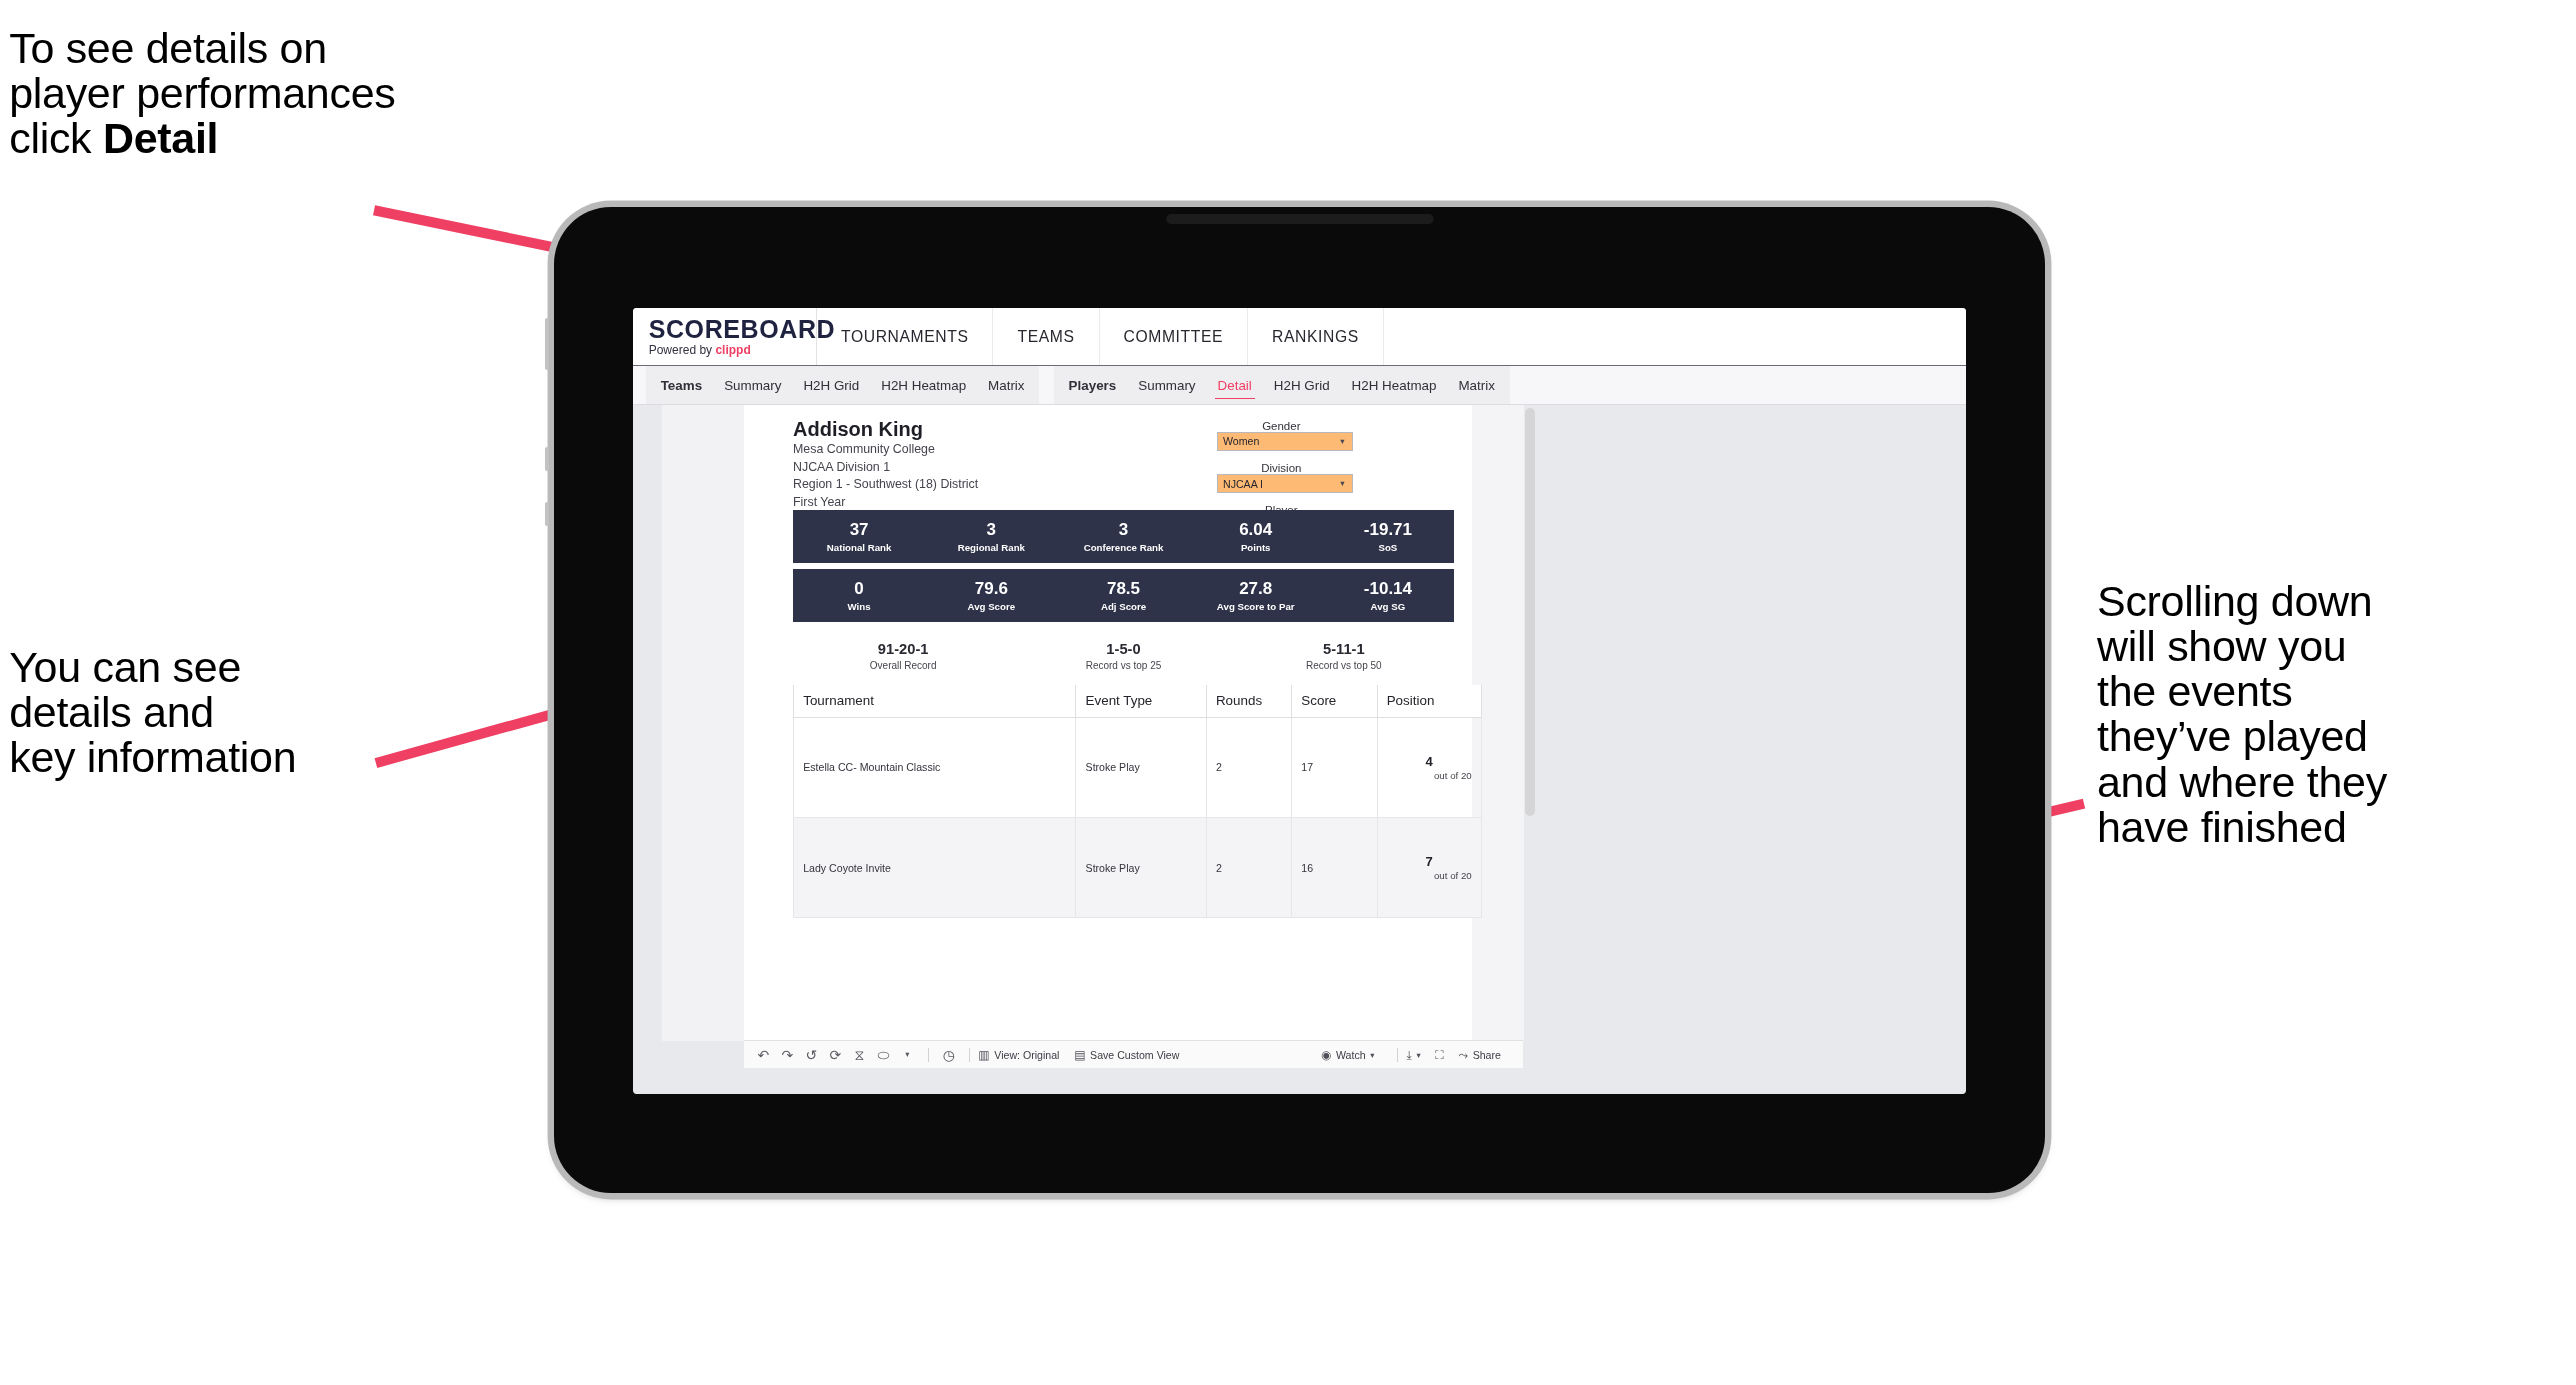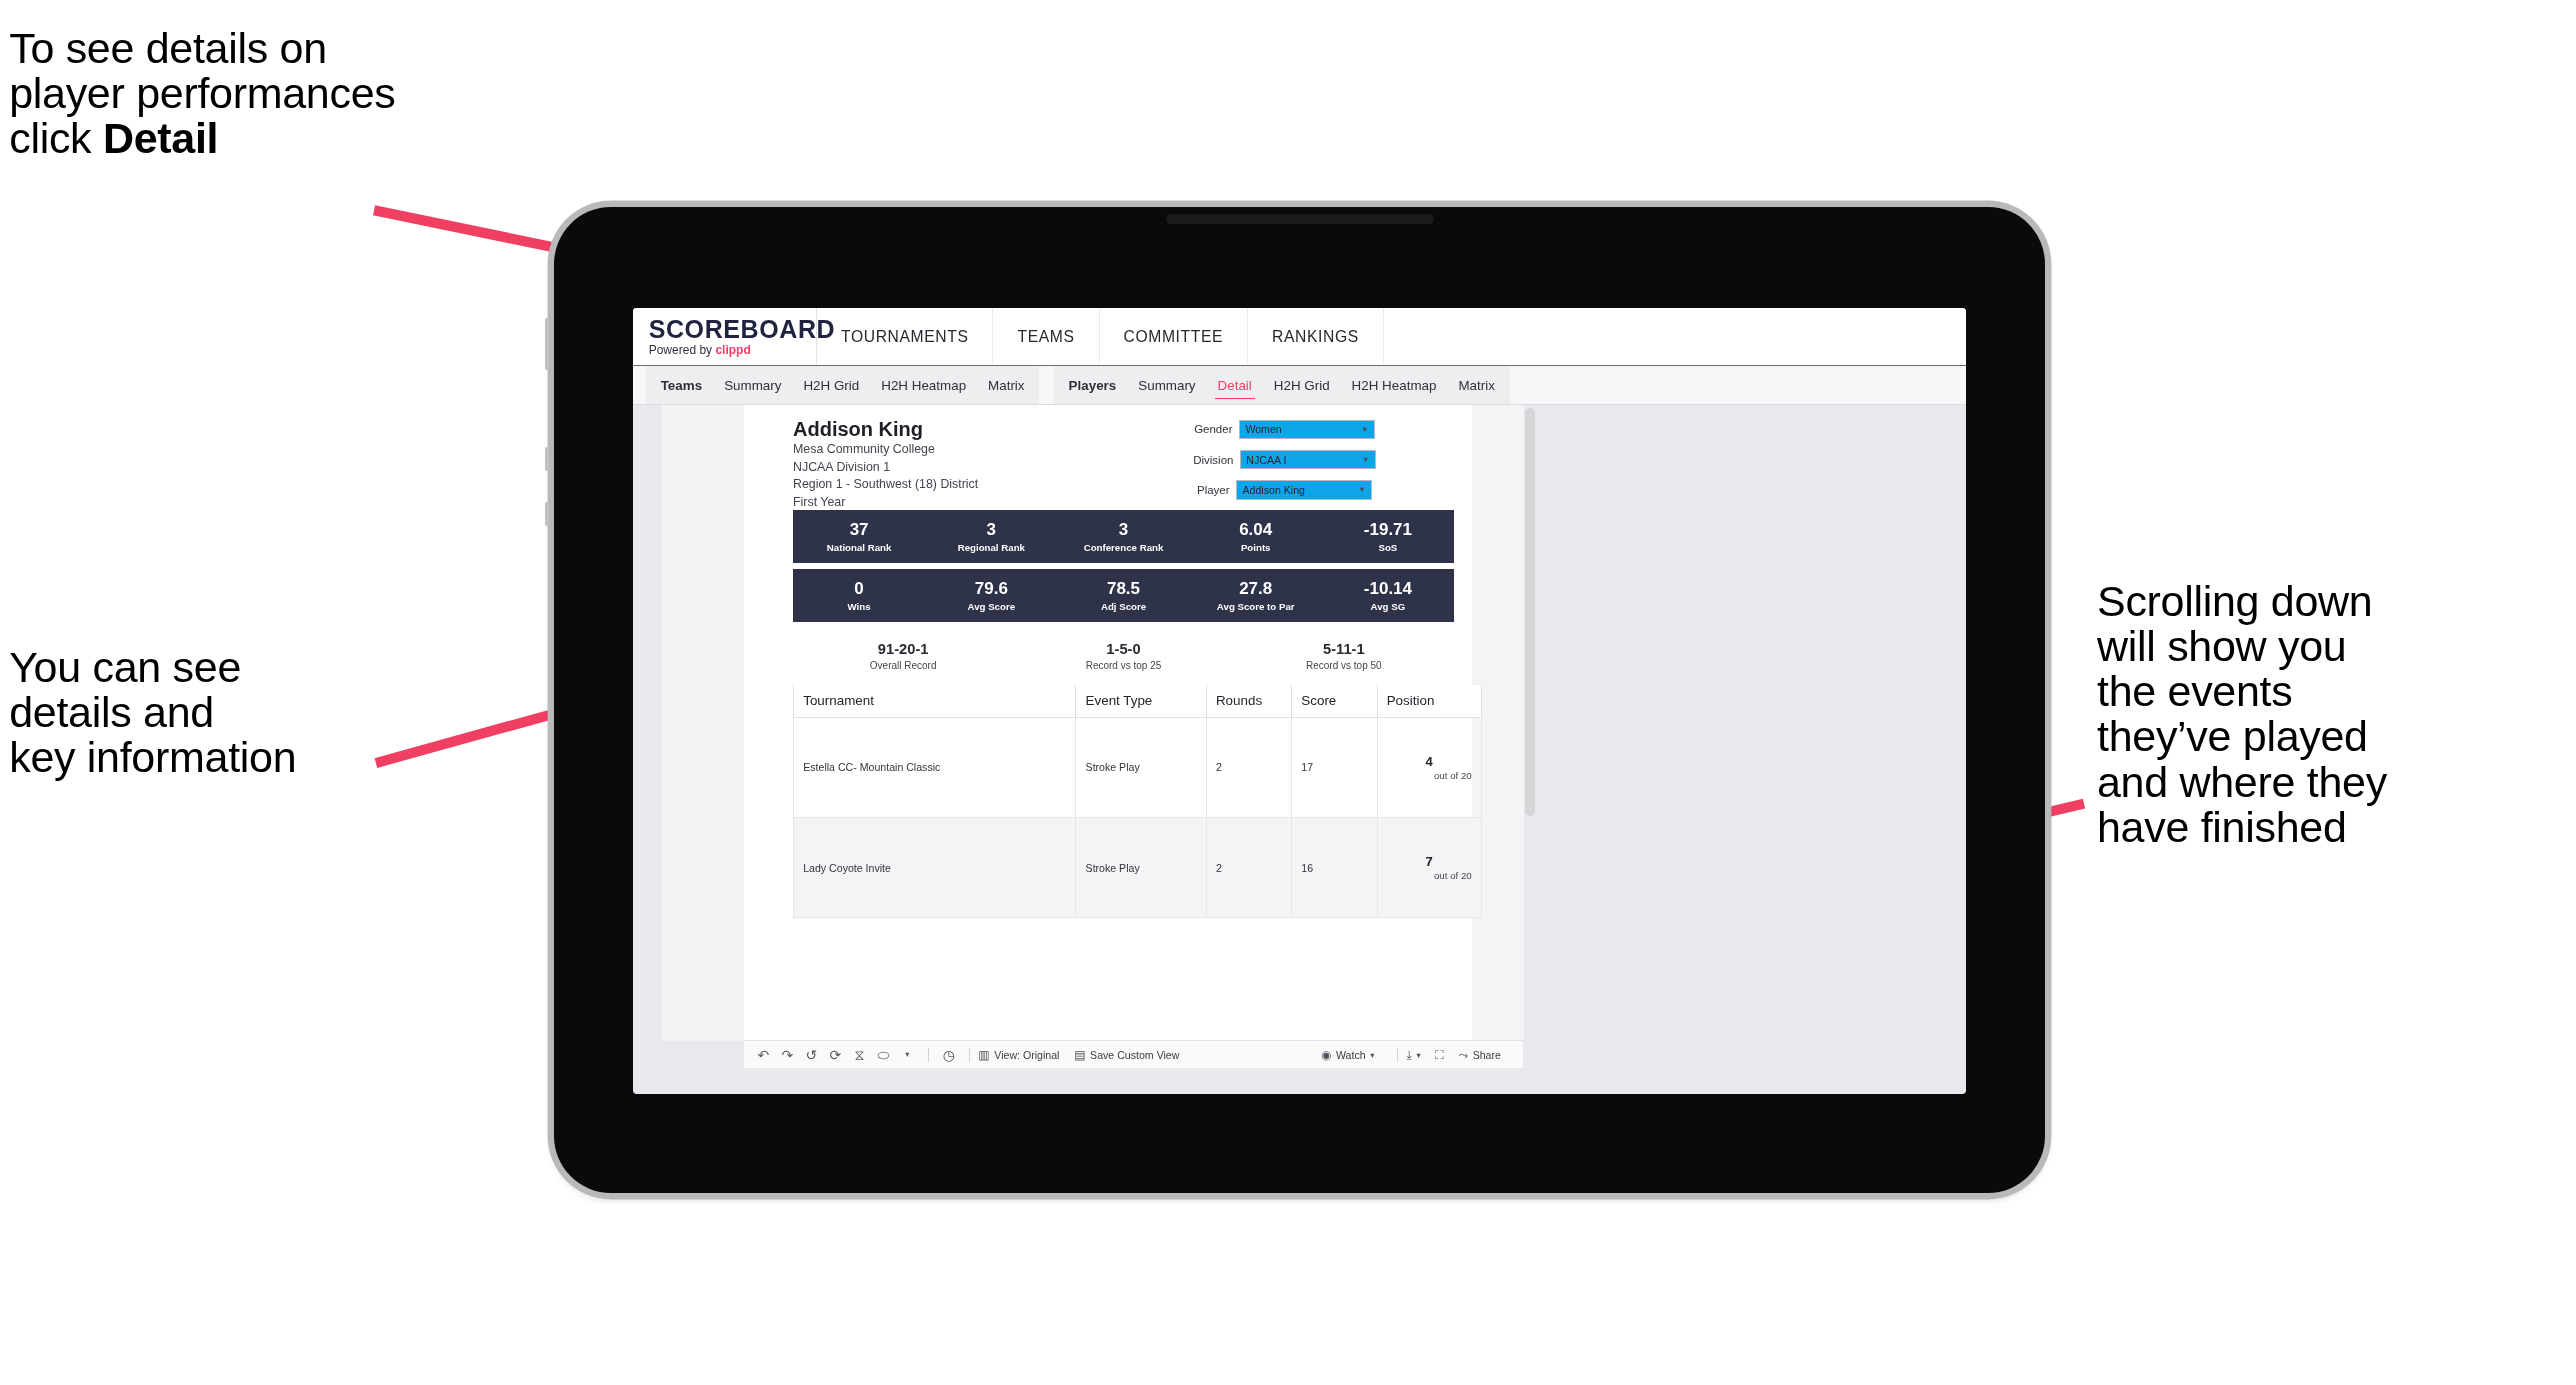--- a/index.html
+++ b/index.html
@@ -225,32 +225,33 @@
   
   #filters {
     position: absolute;
     right: 79px;
     top: 14.7px;
     width: 217px;
   }
   .filter-row {
     display: flex;
     align-items: center;
-    justify-content: center;
+    justify-content: flex-end;
     margin-bottom: 11px;
+    flex-direction: column;
   }
   .filter-label {
     font-size: 11.5px;
     color: #33333c;
     margin-right: 6.4px;
   }
   .filter-select {
     width: 136px;
     height: 19.3px;
-    background: #0ea5e9;
+    background: #fdba74;
     border: 0.9px solid #b8b8be;
     font-size: 10.6px;
     color: #25252d;
     display: flex;
     align-items: center;
     padding: 0 5.5px;
     box-sizing: border-box;
     position: relative;
   }
   .filter-select .caret {

